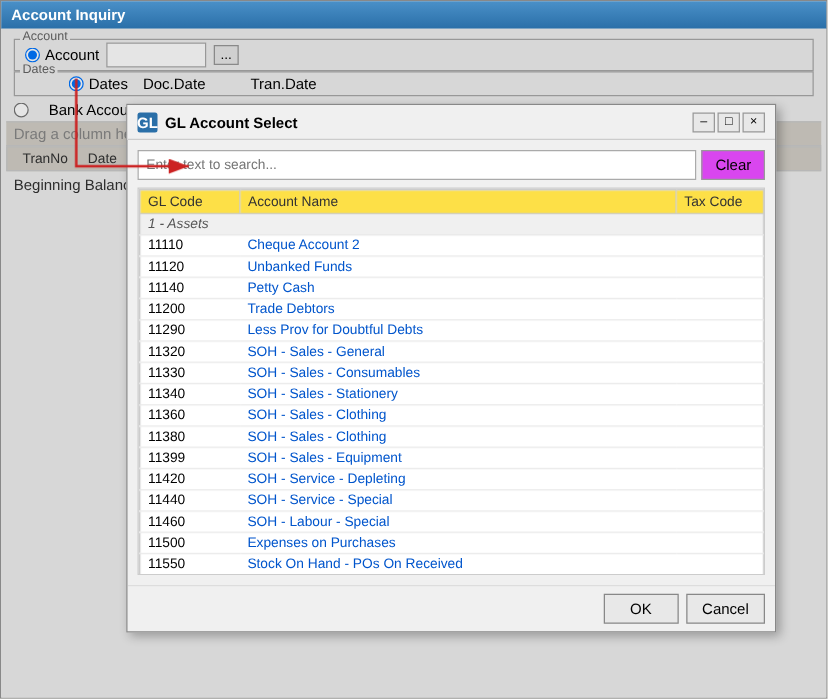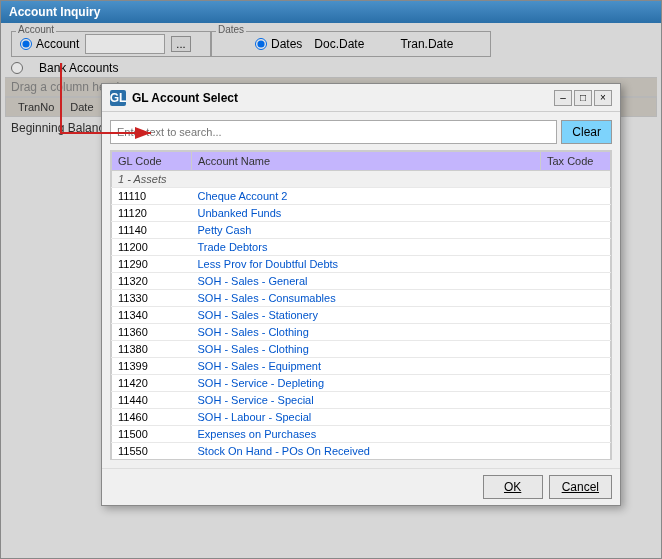--- a/index.html
+++ b/index.html
@@ -39,21 +39,23 @@
     .browse-btn {
       border: 1px solid #999;
       background: #e8e8e8;
       padding: 1px 4px;
       cursor: pointer;
       font-size: 11px;
     }
     .top-bar {
       padding: 4px 6px 2px 6px;
       display: flex;
+      justify-content: space-between;
       flex-shrink: 0;
+      flex-direction: column;
     }
     .account-area {
       display: flex;
       align-items: center;
       gap: 6px;
       border: 1px solid #aaa;
       padding: 2px 8px;
       position: relative;
     }
     .account-area-label {
@@ -166,34 +168,34 @@
       border: 1px solid #aaa;
       padding: 2px 6px;
       font-size: 11px;
       color: #999;
       background: white;
     }
     .clear-btn {
       height: 24px;
       padding: 2px 10px;
       border: 1px solid #999;
-      background: #7dd3fc;
+      background: #d946ef;
       cursor: pointer;
       font-size: 12px;
     }
 
     
     .gl-table {
       width: 100%;
       border-collapse: collapse;
       background: white;
       border: 1px solid #ccc;
     }
     .gl-table thead tr th {
-      background: #c4b5fd;
+      background: #fde047;
       border: 1px solid #ccc;
       padding: 3px 6px;
       text-align: left;
       font-size: 11px;
       font-weight: normal;
       color: #333;
     }
     .gl-table tbody tr td {
       padding: 2px 6px;
       border-bottom: 1px solid #e8e8e8;
@@ -230,21 +232,20 @@
       border-top: 1px solid #ddd;
     }
     .footer-btn {
       min-width: 60px;
       height: 24px;
       padding: 2px 12px;
       border: 1px solid #888;
       background: #e8e8e8;
       cursor: pointer;
       font-size: 12px;
-      text-decoration: underline;
     }
 
     
     .main-table-header {
       display: flex;
       background: #d4d0c8;
       border: 1px solid #ccc;
       padding: 2px 4px;
     }
     .main-table-header span {

